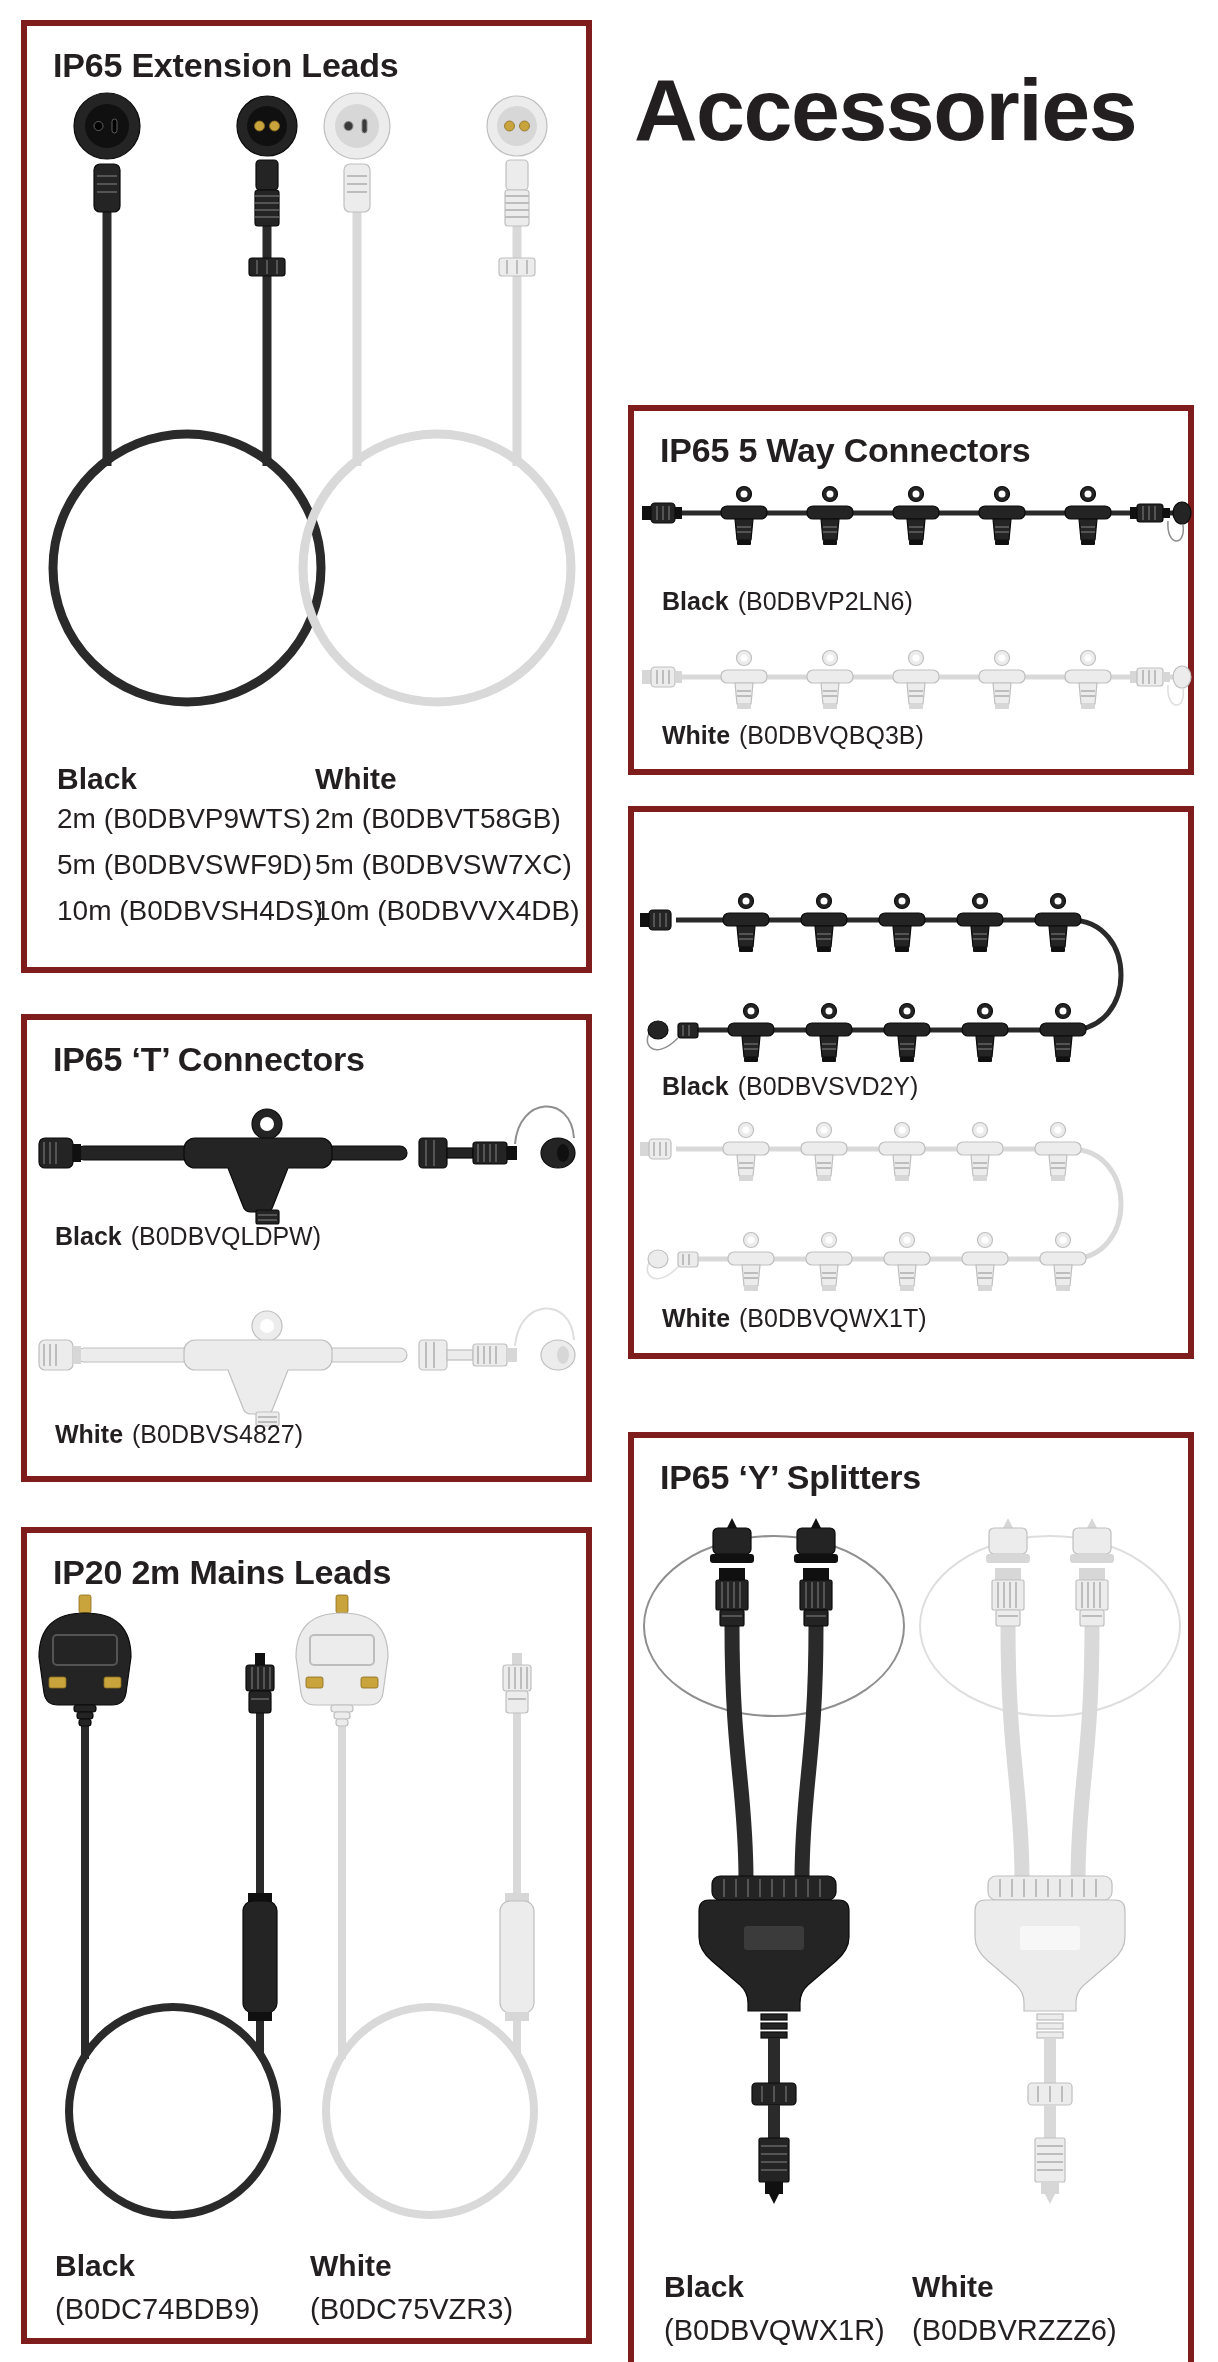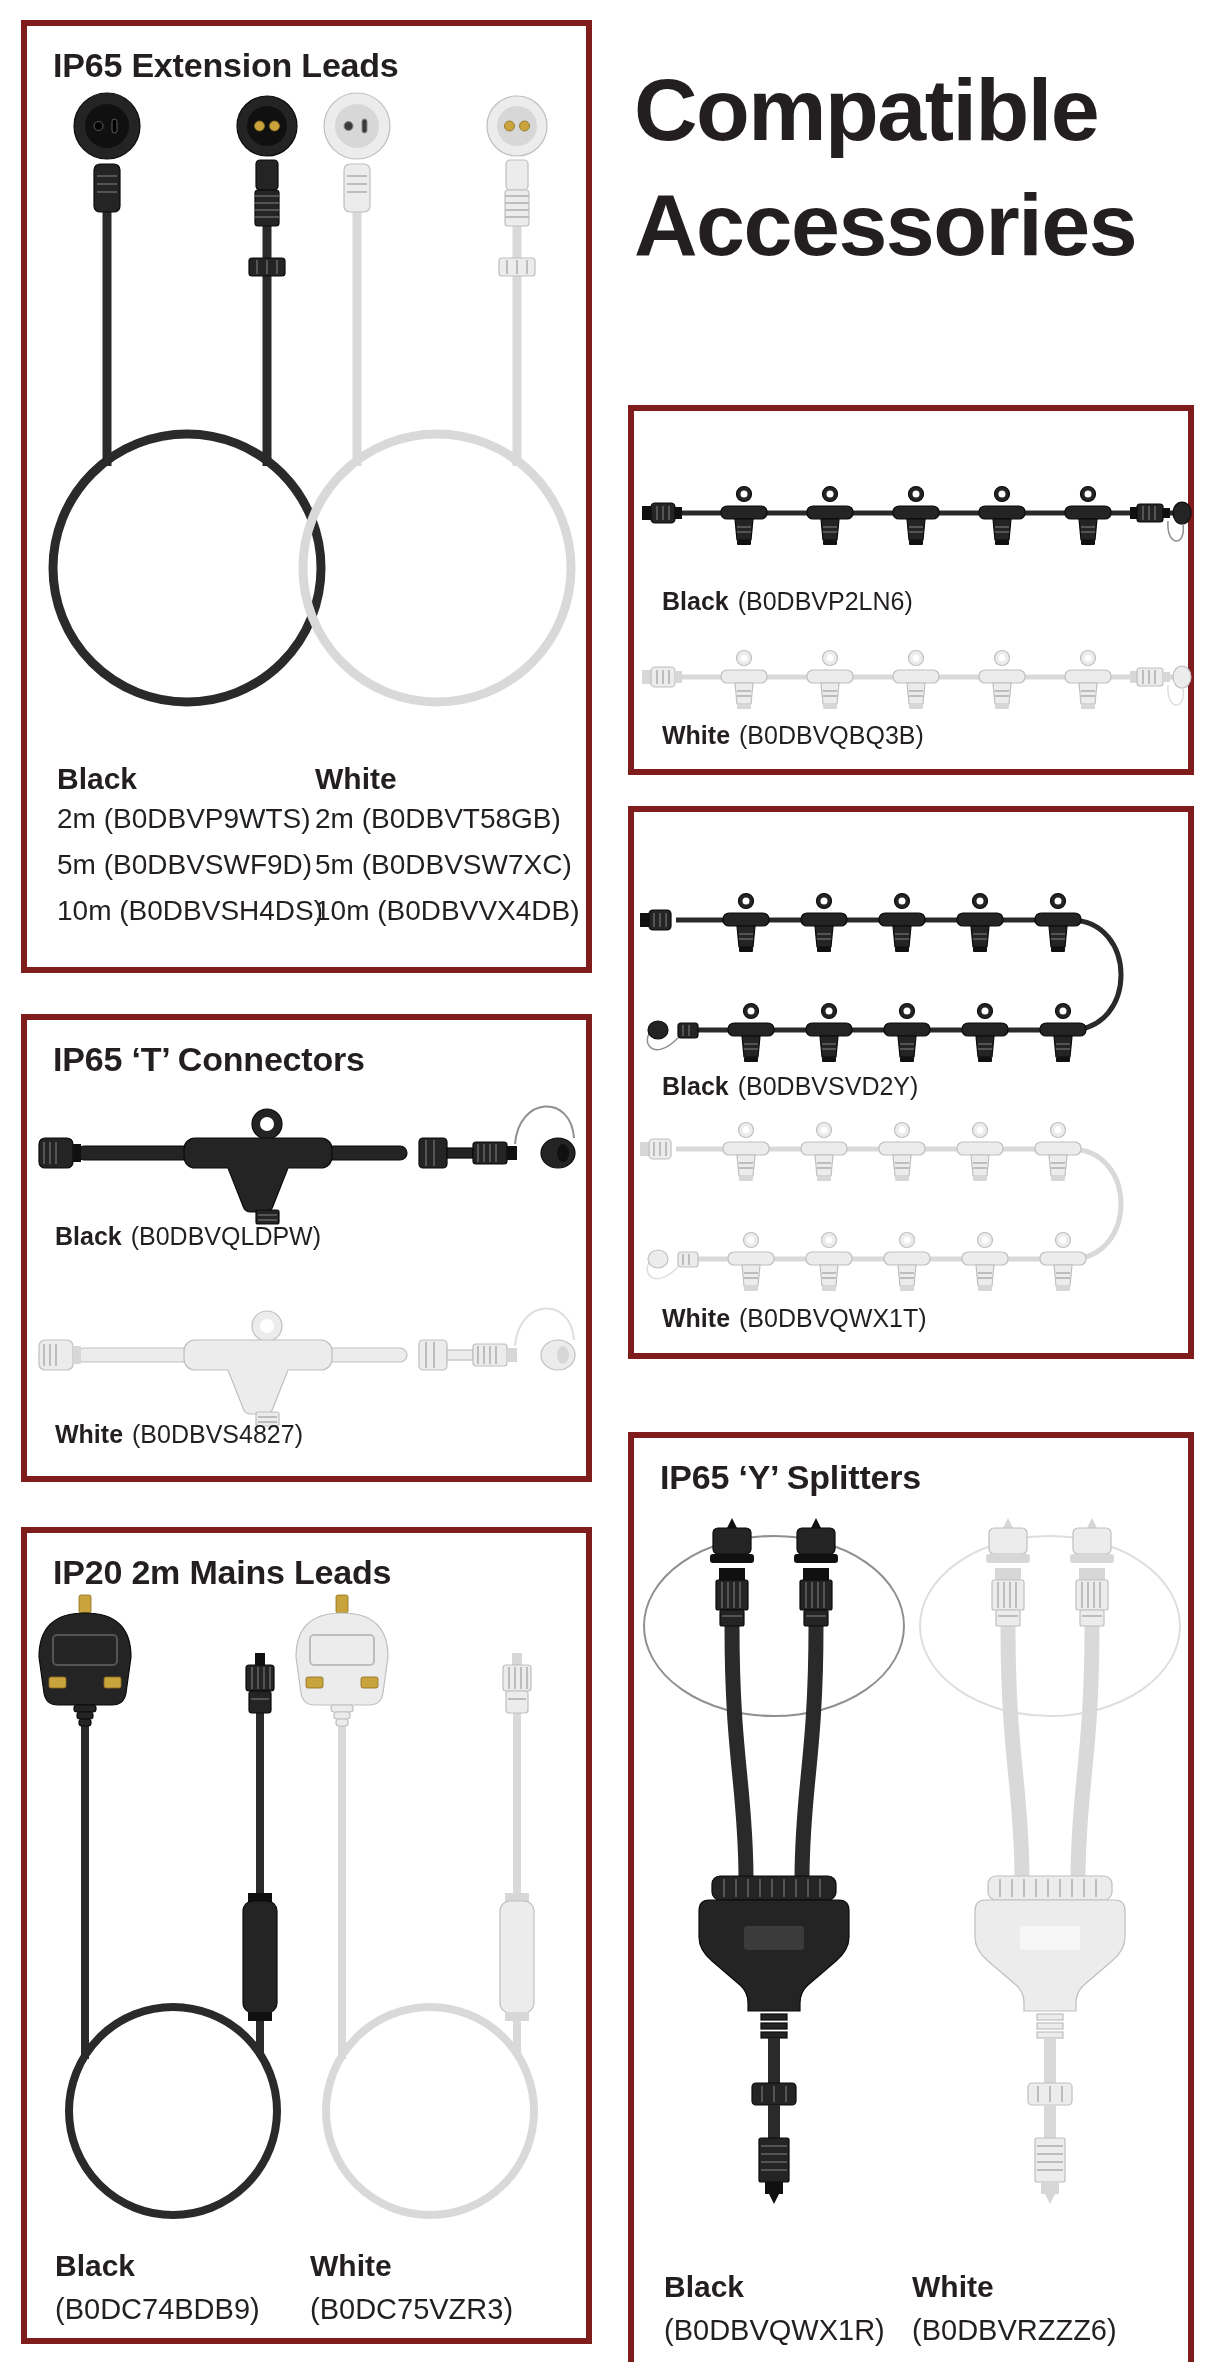--- a/index.html
+++ b/index.html
@@ -49,21 +49,20 @@
   svg .vridge{stroke:var(--ridge);fill:none;stroke-width:2px;}
   svg .vhole{fill:#fff;}
   svg .vgold{fill:#c9a33b;stroke:#8a6d1f;stroke-width:0.8px;}
   svg .vlab{fill:var(--lab);}
   svg .vfh{fill:var(--fh);stroke:var(--rim);stroke-width:1px;}
 </style>
 </head>
 <body>
 
 <div class="heading">
-  <div>Compatible</div>
   <div>Accessories</div>
 </div>
 
 <div class="box" style="left:21px;top:20px;width:571px;height:953px;">
   <div class="box-title">IP65 Extension Leads</div>
 
   <svg class="ill" style="top:64px;" width="565" height="650" viewBox="0 0 565 650">
     <defs>
       <g id="ext-pair">
 
@@ -191,20 +190,21 @@
       </g>
   </svg>
 
   <div class="stack-label" style="left:28px;top:716px;">Black</div>
   <div class="stack-code" style="left:28px;top:760px;">(B0DC74BDB9)</div>
   <div class="stack-label" style="left:283px;top:716px;">White</div>
   <div class="stack-code" style="left:283px;top:760px;">(B0DC75VZR3)</div>
 </div>
 
 <div class="box" style="left:628px;top:405px;width:566px;height:370px;">
+  <div class="box-title">IP65 5 Way Connectors</div>
 
   <svg class="ill blk" style="top:54px;" width="560" height="95" viewBox="0 0 560 95">
     <defs>
       <g id="tee">
         <circle cx="0" cy="-19" r="7.5" class="vf"></circle>
         <circle cx="0" cy="-19" r="3.5" class="vhole"></circle>
         <rect x="-23" y="-7" width="46" height="13" rx="6" class="vf"></rect>
         <path d="M-9,6 L-7,27 h14 L9,6 z" class="vf"></path>
         <path d="M-7,14 h14 M-7,19 h14" class="vridge"></path>
         <rect x="-7" y="27" width="14" height="5" rx="1" class="vf2"></rect>

